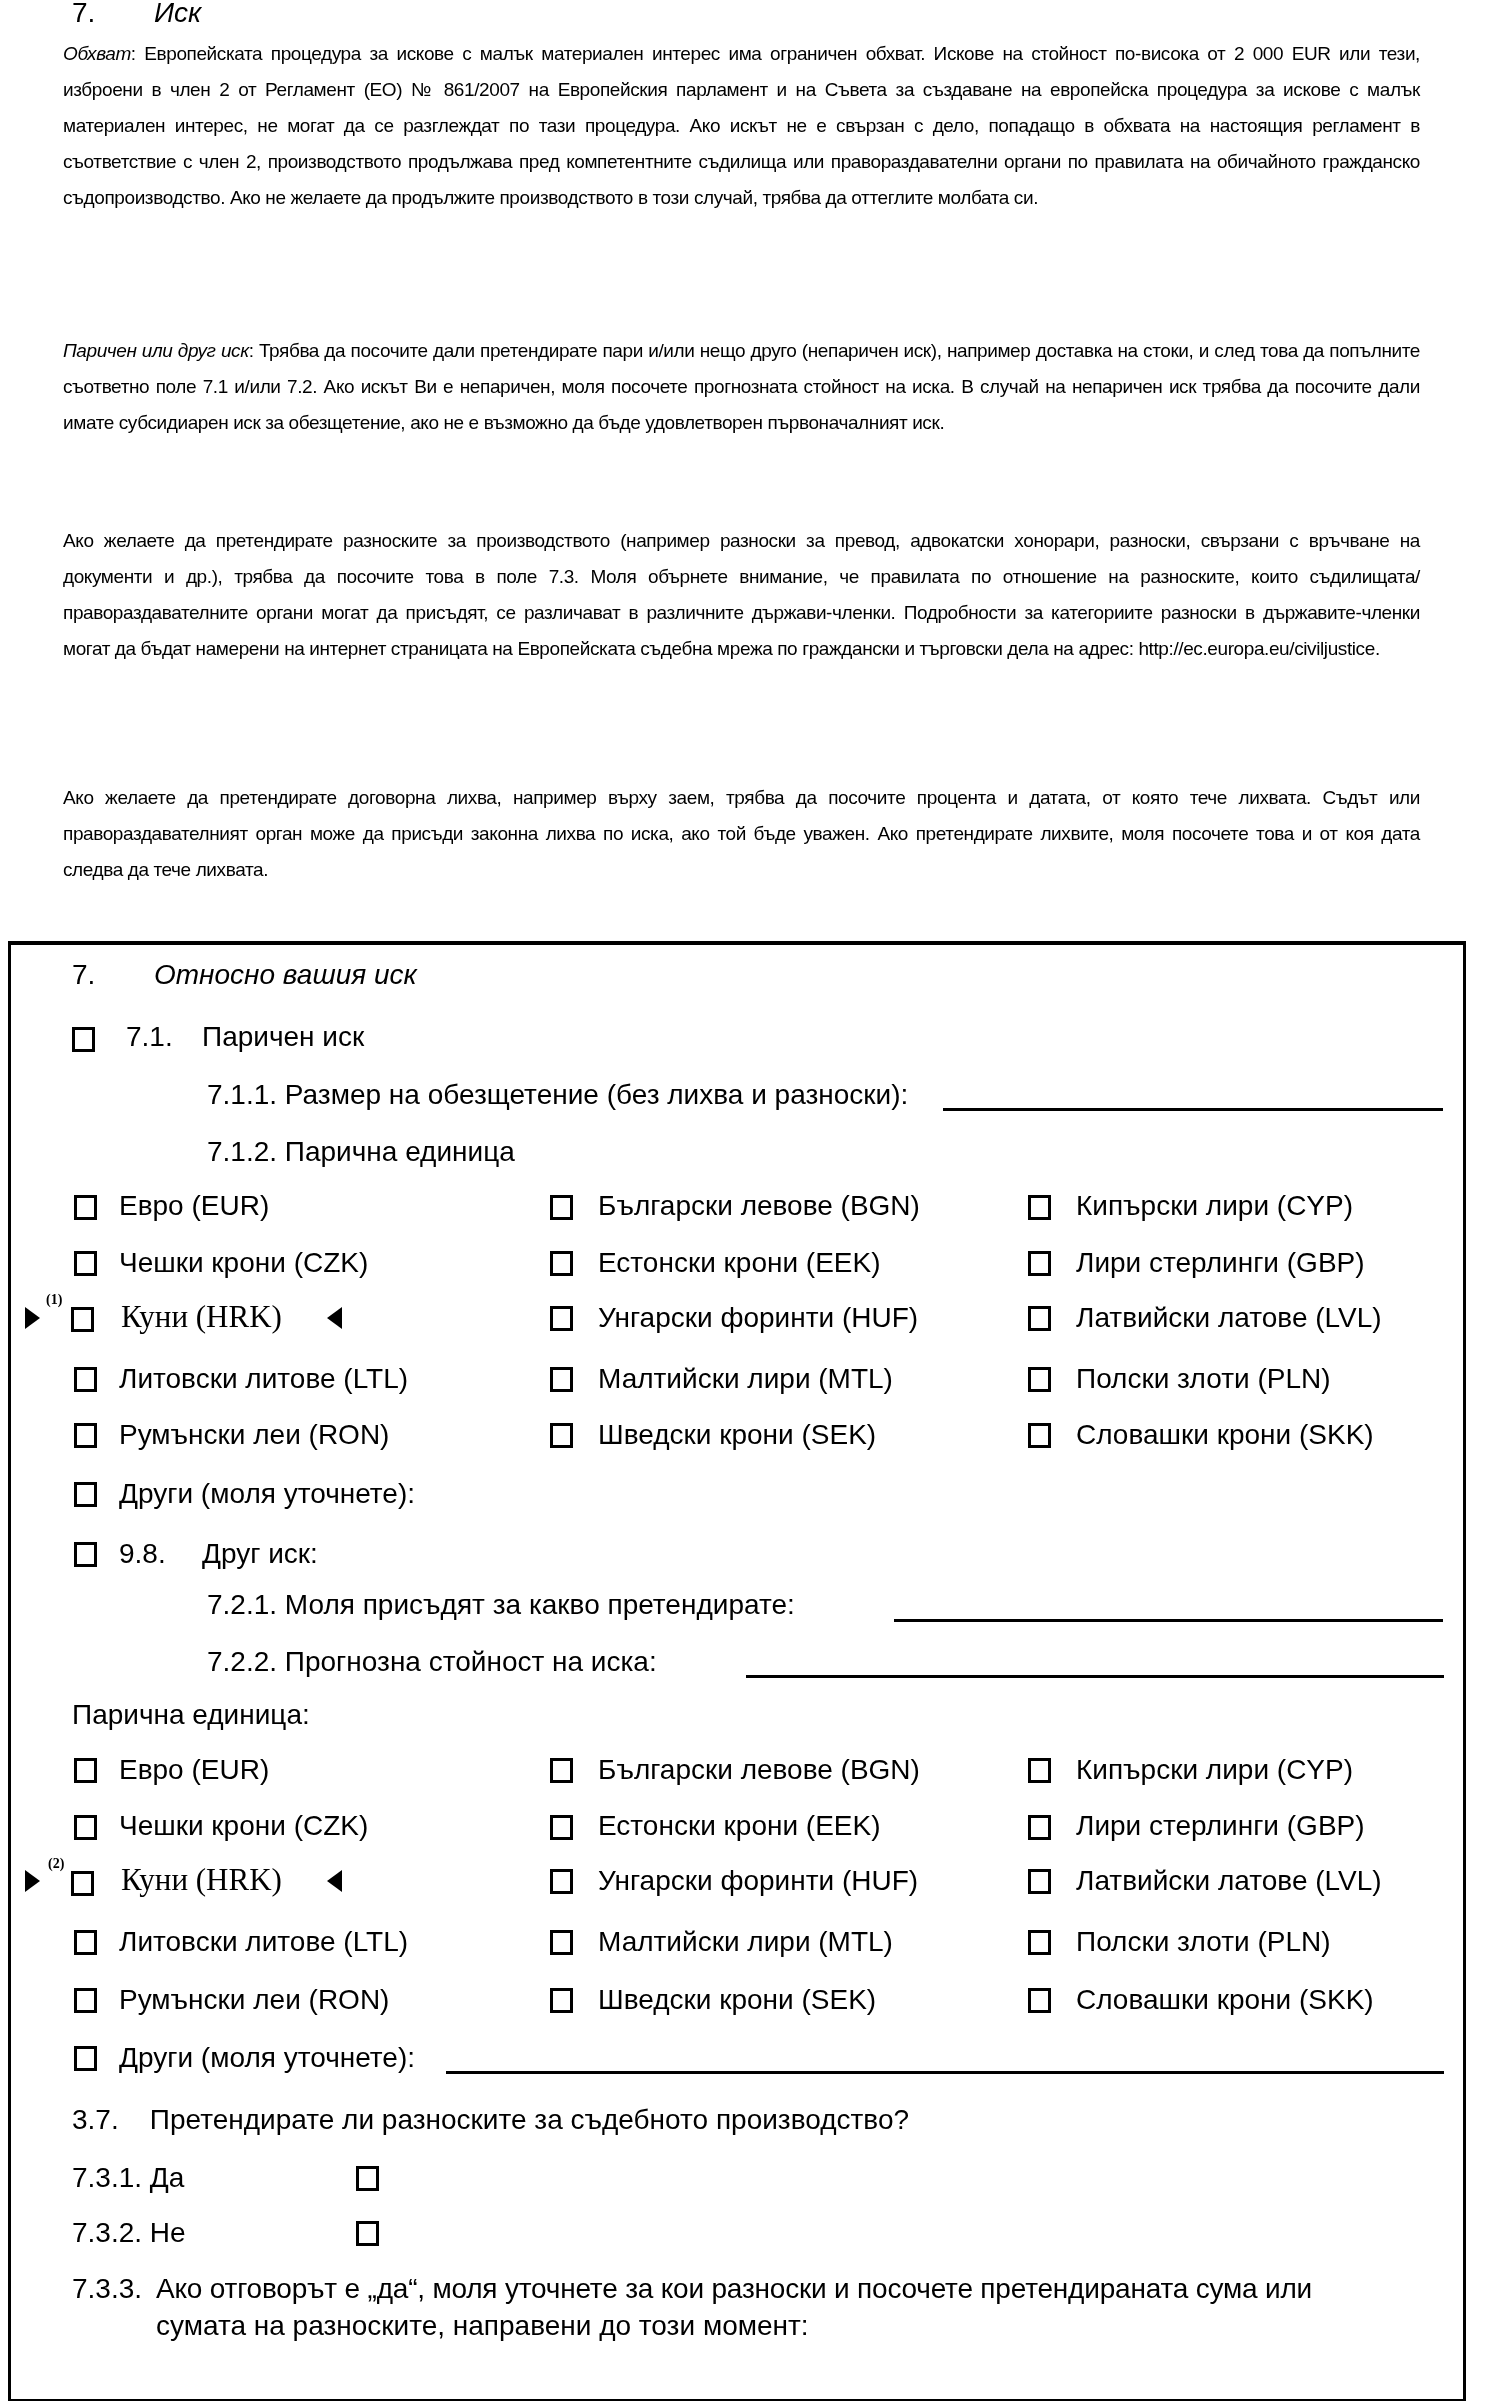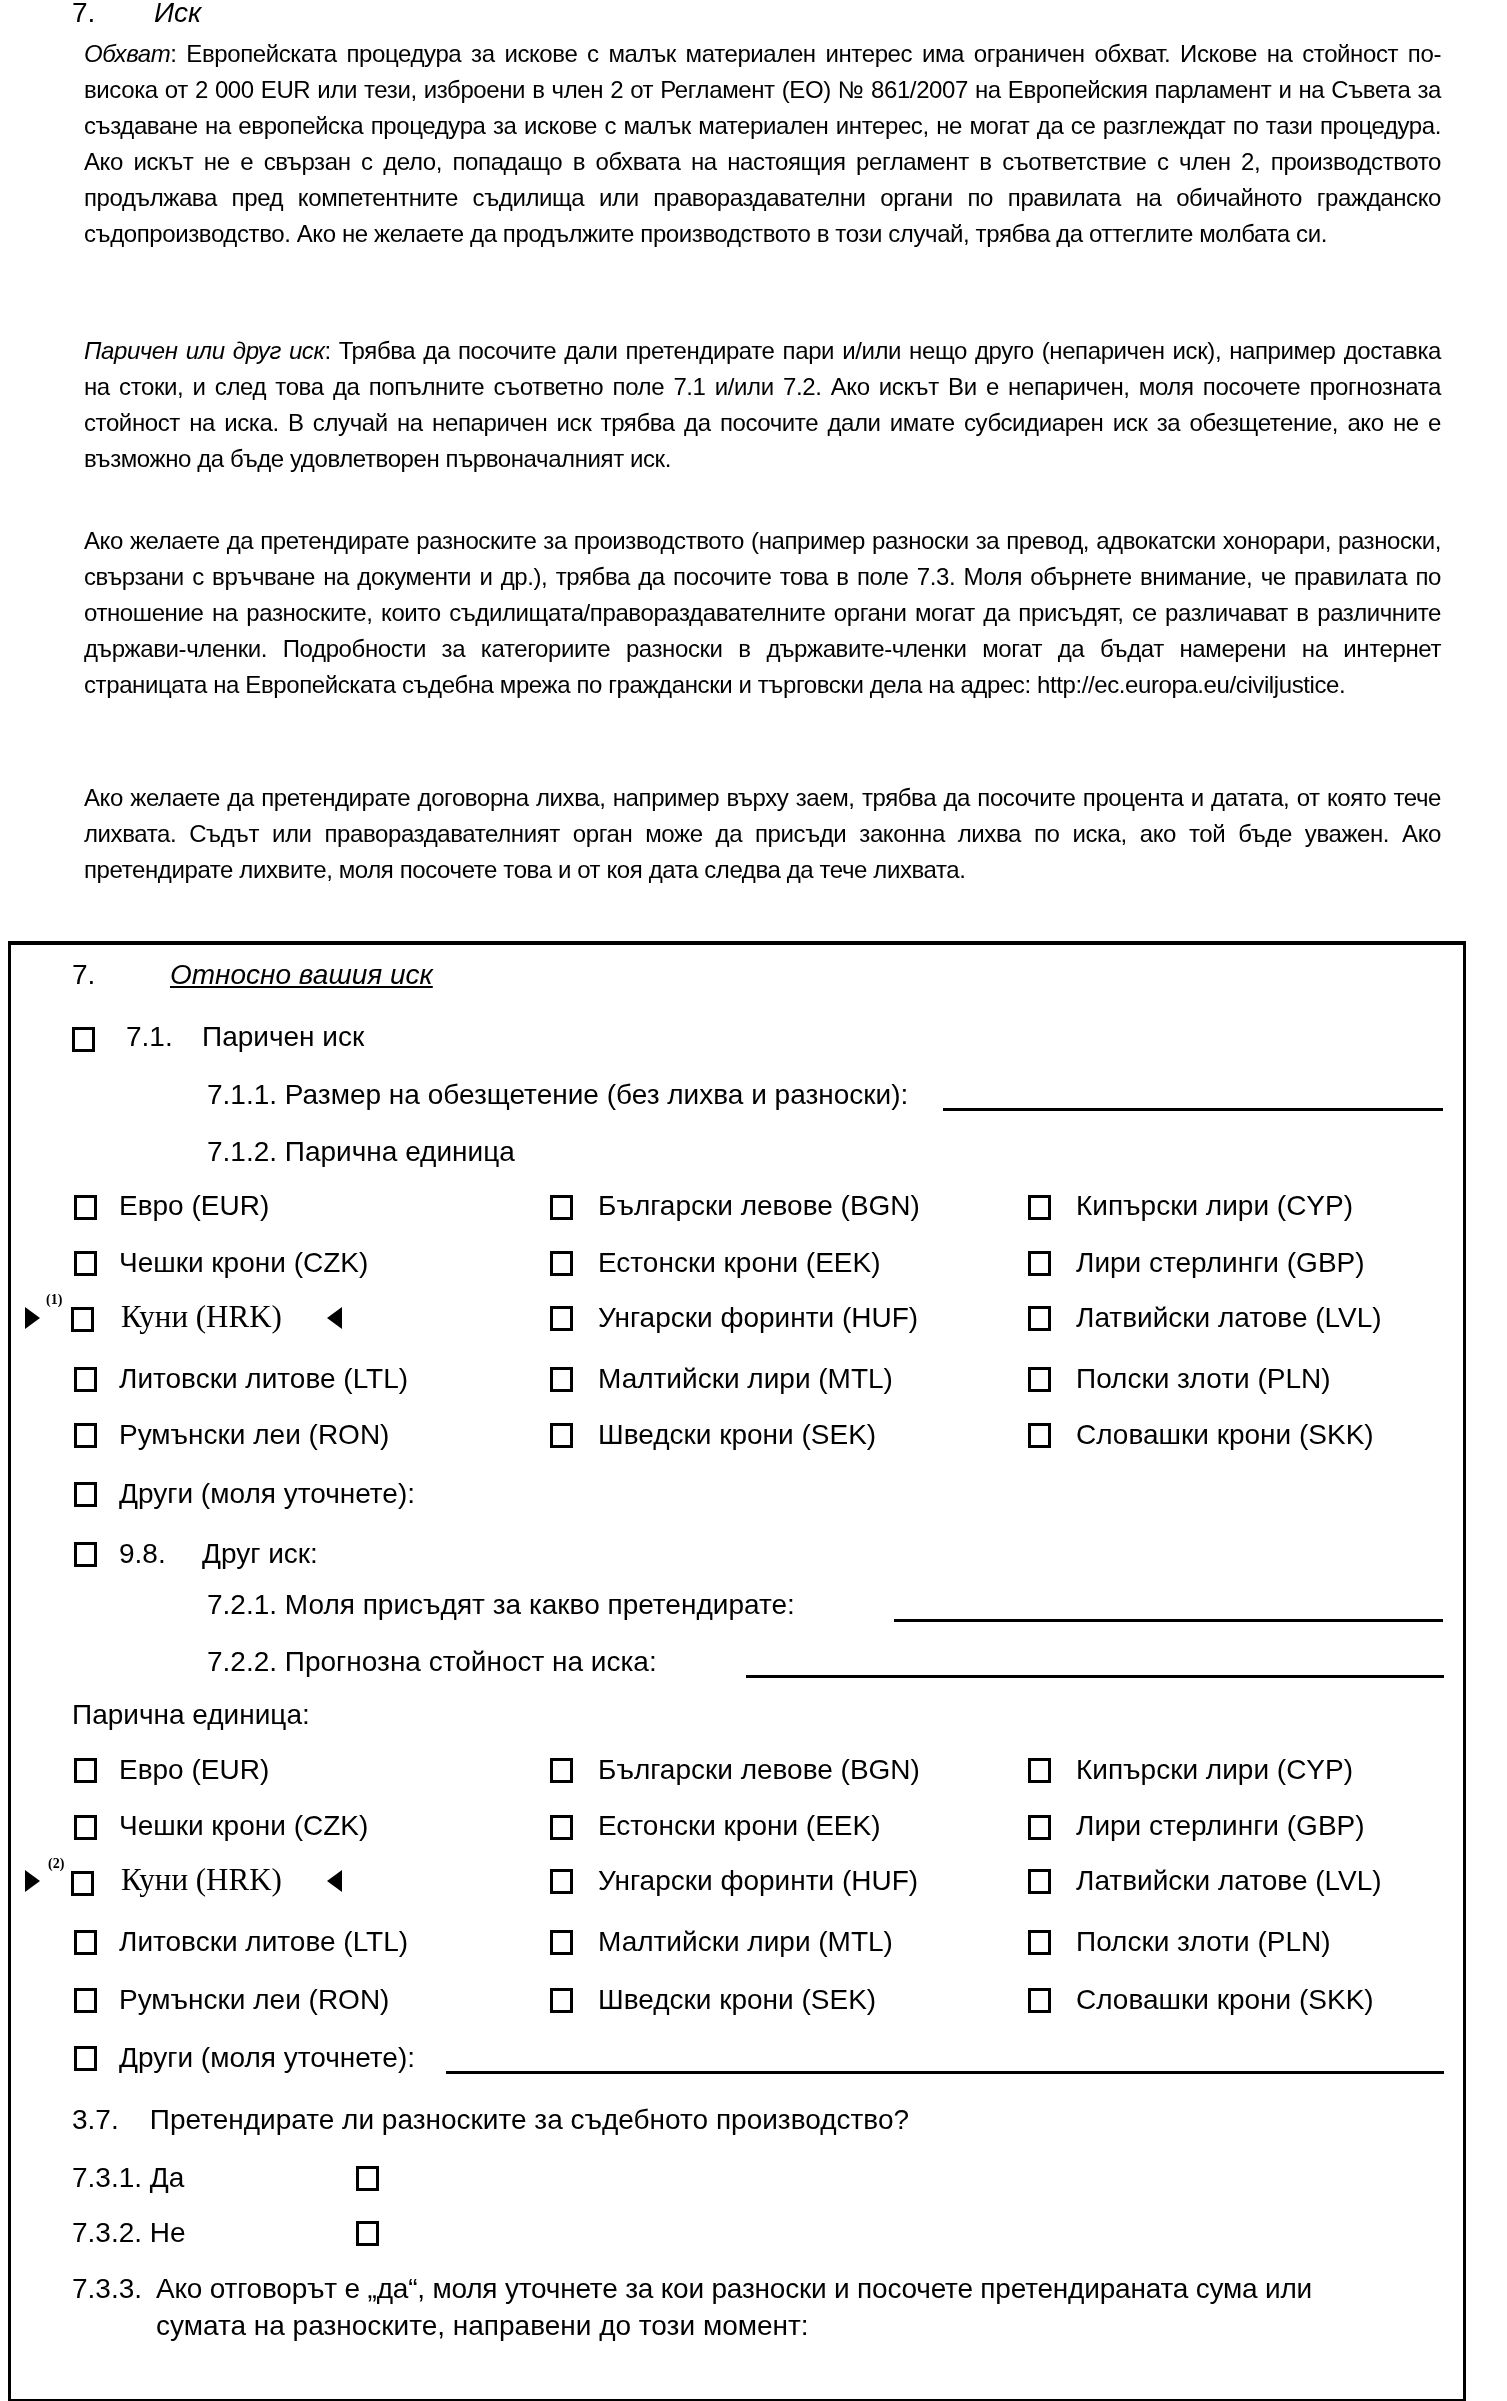--- a/index.html
+++ b/index.html
@@ -1,20 +1,20 @@
 <!DOCTYPE html>
 <html style="font-size:10px"><head>
 <meta charset="utf-8">
 <style>
   html, body { margin: 0; padding: 0; background: #ffffff; }
   body { width: 1508px; height: 2401px; position: relative; overflow: hidden;
          font-family: "Liberation Sans", sans-serif; color: #000; }
   .abs { position: absolute; }
   .txt { font-size: 28px; line-height: 36px; white-space: nowrap; }
-  .para { position: absolute; left: 84px; width: 1357px; font-size: 24px; line-height: 36px;
+  .para { position: absolute; left: 63px; width: 1357px; font-size: 19px; line-height: 36px;
           text-align: justify; text-align-last: left; letter-spacing: -0.4px; }
   .para em, .it { font-style: italic; }
   .box { position: absolute; left: 7.5px; top: 941px; width: 1452px; height: 1454px;
          border: 3.1px solid #000; border-top-width: 4.4px; border-bottom-width: 5px; box-sizing: content-box; }
   .cb { position: absolute; width: 22.6px; height: 25px; border: 3.1px solid #000; box-sizing: border-box; background: #fff; }
   .uline { position: absolute; height: 2.5px; background: #000; }
   .serif { font-family: "Liberation Serif", serif; }
   .tri-r { position: absolute; width: 0; height: 0; border-top: 11.3px solid transparent; border-bottom: 11.3px solid transparent; border-left: 15px solid #000; }
   .tri-l { position: absolute; width: 0; height: 0; border-top: 11.3px solid transparent; border-bottom: 11.3px solid transparent; border-right: 15px solid #000; }
   .sup { position: absolute; font-family: "Liberation Serif", serif; font-weight: bold; font-size: 14px; line-height: 14px; }
@@ -26,21 +26,21 @@
 <div class="abs txt it" style="left:154px; top:-5px;">Иск</div>
 
 <div class="para" style="top:36px;"><em>Обхват</em><span>: Европейската процедура за искове с малък материален интерес има ограничен обхват. Искове на стойност по-висока от 2 000 EUR или тези, изброени в член 2 от Регламент (ЕО) № 861/2007 на Европейския парламент и на Съвета за създаване на европейска процедура за искове с малък материален интерес, не могат да се разглеждат по тази процедура. Ако искът не е свързан с дело, попадащо в обхвата на настоящия регламент в съответствие с член 2, производството продължава пред компетентните съдилища или правораздавателни органи по правилата на обичайното гражданско съдопроизводство. Ако не желаете да продължите производството в този случай, трябва да оттеглите молбата си.</span></div>
 <div class="para" style="top:333px;"><em>Паричен или друг иск</em><span>: Трябва да посочите дали претендирате пари и/или нещо друго (непаричен иск), например доставка на стоки, и след това да попълните съответно поле 7.1 и/или 7.2. Ако искът Ви е непаричен, моля посочете прогнозната стойност на иска. В случай на непаричен иск трябва да посочите дали имате субсидиарен иск за обезщетение, ако не е възможно да бъде удовлетворен първоначалният иск.</span></div>
 <div class="para" style="top:523px;"><span>Ако желаете да претендирате разноските за производството (например разноски за превод, адвокатски хонорари, разноски, свързани с връчване на документи и др.), трябва да посочите това в поле 7.3. Моля обърнете внимание, че правилата по отношение на разноските, които съдилищата/правораздавателните органи могат да присъдят, се различават в различните държави-членки. Подробности за категориите разноски в държавите-членки могат да бъдат намерени на интернет страницата на Европейската съдебна мрежа по граждански и търговски дела на адрес: http://ec.europa.eu/civiljustice.</span></div>
 <div class="para" style="top:780px;"><span>Ако желаете да претендирате договорна лихва, например върху заем, трябва да посочите процента и датата, от която тече лихвата. Съдът или правораздавателният орган може да присъди законна лихва по иска, ако той бъде уважен. Ако претендирате лихвите, моля посочете това и от коя дата следва да тече лихвата.</span></div>
 
 <div class="box"></div>
 
 <div class="abs txt" style="left:72px; top:957px;">7.</div>
-<div class="abs txt it" style="left:170px; top:957px;text-decoration:underline;">Относно вашия иск</div>
+<div class="abs txt it" style="left:154px; top:957px;">Относно вашия иск</div>
 
 <div class="cb" style="left:72px; top:1027px;"></div>
 <div class="abs txt" style="left:118px; top:1019px;margin-left:8px;">7.1.</div>
 <div class="abs txt" style="left:202px; top:1019px;">Паричен иск</div>
 
 <div class="abs txt" style="left:207px; top:1077px;">7.1.1. Размер на обезщетение (без лихва и разноски):</div>
 <div class="uline" style="left:943px; top:1108px; width:500px;"></div>
 
 <div class="abs txt" style="left:207px; top:1134px;">7.1.2. Парична единица</div>
 

